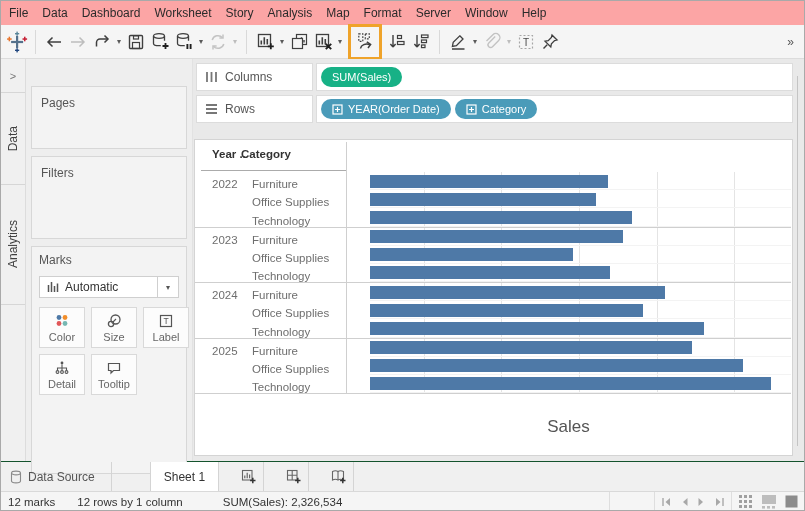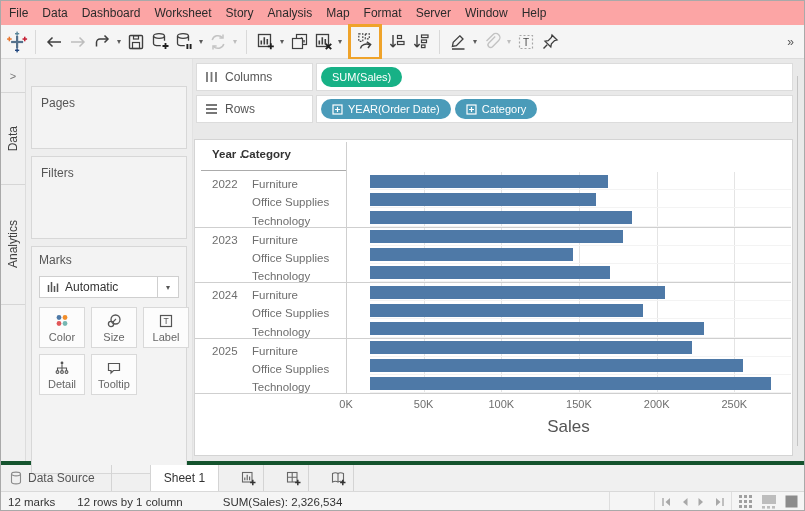--- a/index.html
+++ b/index.html
@@ -66,21 +66,21 @@
   .year-cell { width:45px; padding-left:17px; font-size:11.5px; color:#6e6e6e; }
   .cat-cell { width:106px; font-size:11.5px; color:#6e6e6e; }
   .bar-cell { flex:1; height:100%; display:flex; align-items:center; box-shadow:inset 0 -1px 0 #f3f3f3; }
   .bar { height:13px; background:#4e79a7; }
   .axis-ticks { position:absolute; top:258px; left:151px; right:1px; height:13px; }
   .tick { position:absolute; transform:translateX(-50%); font-size:11px; color:#6e6e6e; white-space:nowrap; }
   .axis-title { position:absolute; top:277px; left:151px; right:1px; text-align:center; font-size:17px; color:#555; }
   .vscroll { position:absolute; right:6px; top:17px; width:1px; height:370px; background:#c4c4c4; }
 
   
-  .sheet-bar { height:30px; background:#f0f0f0; border-top:4px solid #14532d; display:flex; align-items:stretch;gap:15px; }
+  .sheet-bar { height:30px; background:#f0f0f0; border-top:1px solid #14532d; display:flex; align-items:stretch;gap:15px; }
   .tab-ds { display:flex; align-items:center; gap:6px; padding:0 16px 0 9px; font-size:12px; color:#555; border-right:1px solid #d4d4d4; }
   .tab-gap { width:8px; }
   .tab-sheet { display:flex; align-items:center; padding:0 13px; font-size:12px; color:#333; background:#fff; border-left:1px solid #d4d4d4; border-right:1px solid #d4d4d4; }
   .new-btn { width:30px; display:flex; align-items:center; justify-content:center; border-right:1px solid #d4d4d4; }
 
   
   .status-bar { height:20px; background:#f5f5f5; border-top:1px solid #d9d9d9; display:flex; align-items:center; font-size:11.5px; color:#333; }
   .sb-marks { margin-left:7px; }
   .sb-dims { margin-left:22px; }
   .sb-agg { margin-left:40px; }
@@ -467,28 +467,20 @@
               </div>
               <div class="chart-row">
                 <div class="year-cell"></div>
                 <div class="cat-cell">Technology</div>
                 <div class="bar-cell">
                   <div class="bar" style="width: 95.288%; background: rgb(78, 121, 167);"></div>
                 </div>
               </div>
             </div>
           </div>
-        <div class="axis-ticks" id="axis-ticks">
-            <span class="tick" style="left: 0%;">0K</span>
-            <span class="tick" style="left: 17.452%;">50K</span>
-            <span class="tick" style="left: 34.904%;">100K</span>
-            <span class="tick" style="left: 52.356%;">150K</span>
-            <span class="tick" style="left: 69.808%;">200K</span>
-            <span class="tick" style="left: 87.26%;">250K</span>
-          </div>
         <div class="axis-title">Sales</div>
       </div>
       <div class="vscroll"></div>
     </div>
   </div>
 
   <div class="sheet-bar">
     <div class="tab-ds">
       <svg width="12" height="14" viewBox="0 0 12 14">
           <ellipse cx="6" cy="3" rx="4.5" ry="1.9" fill="none" stroke="#8a8a8a" stroke-width="1.1"></ellipse>

